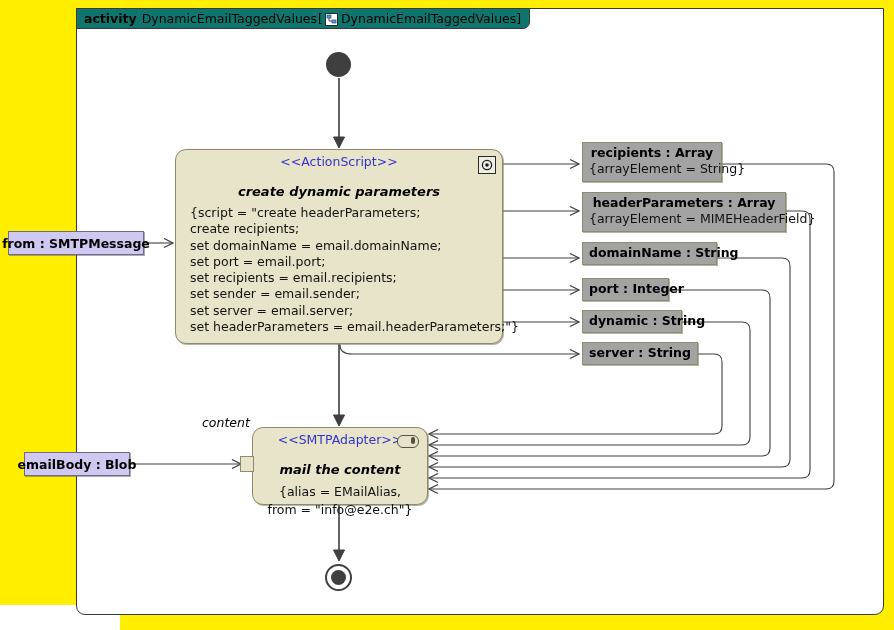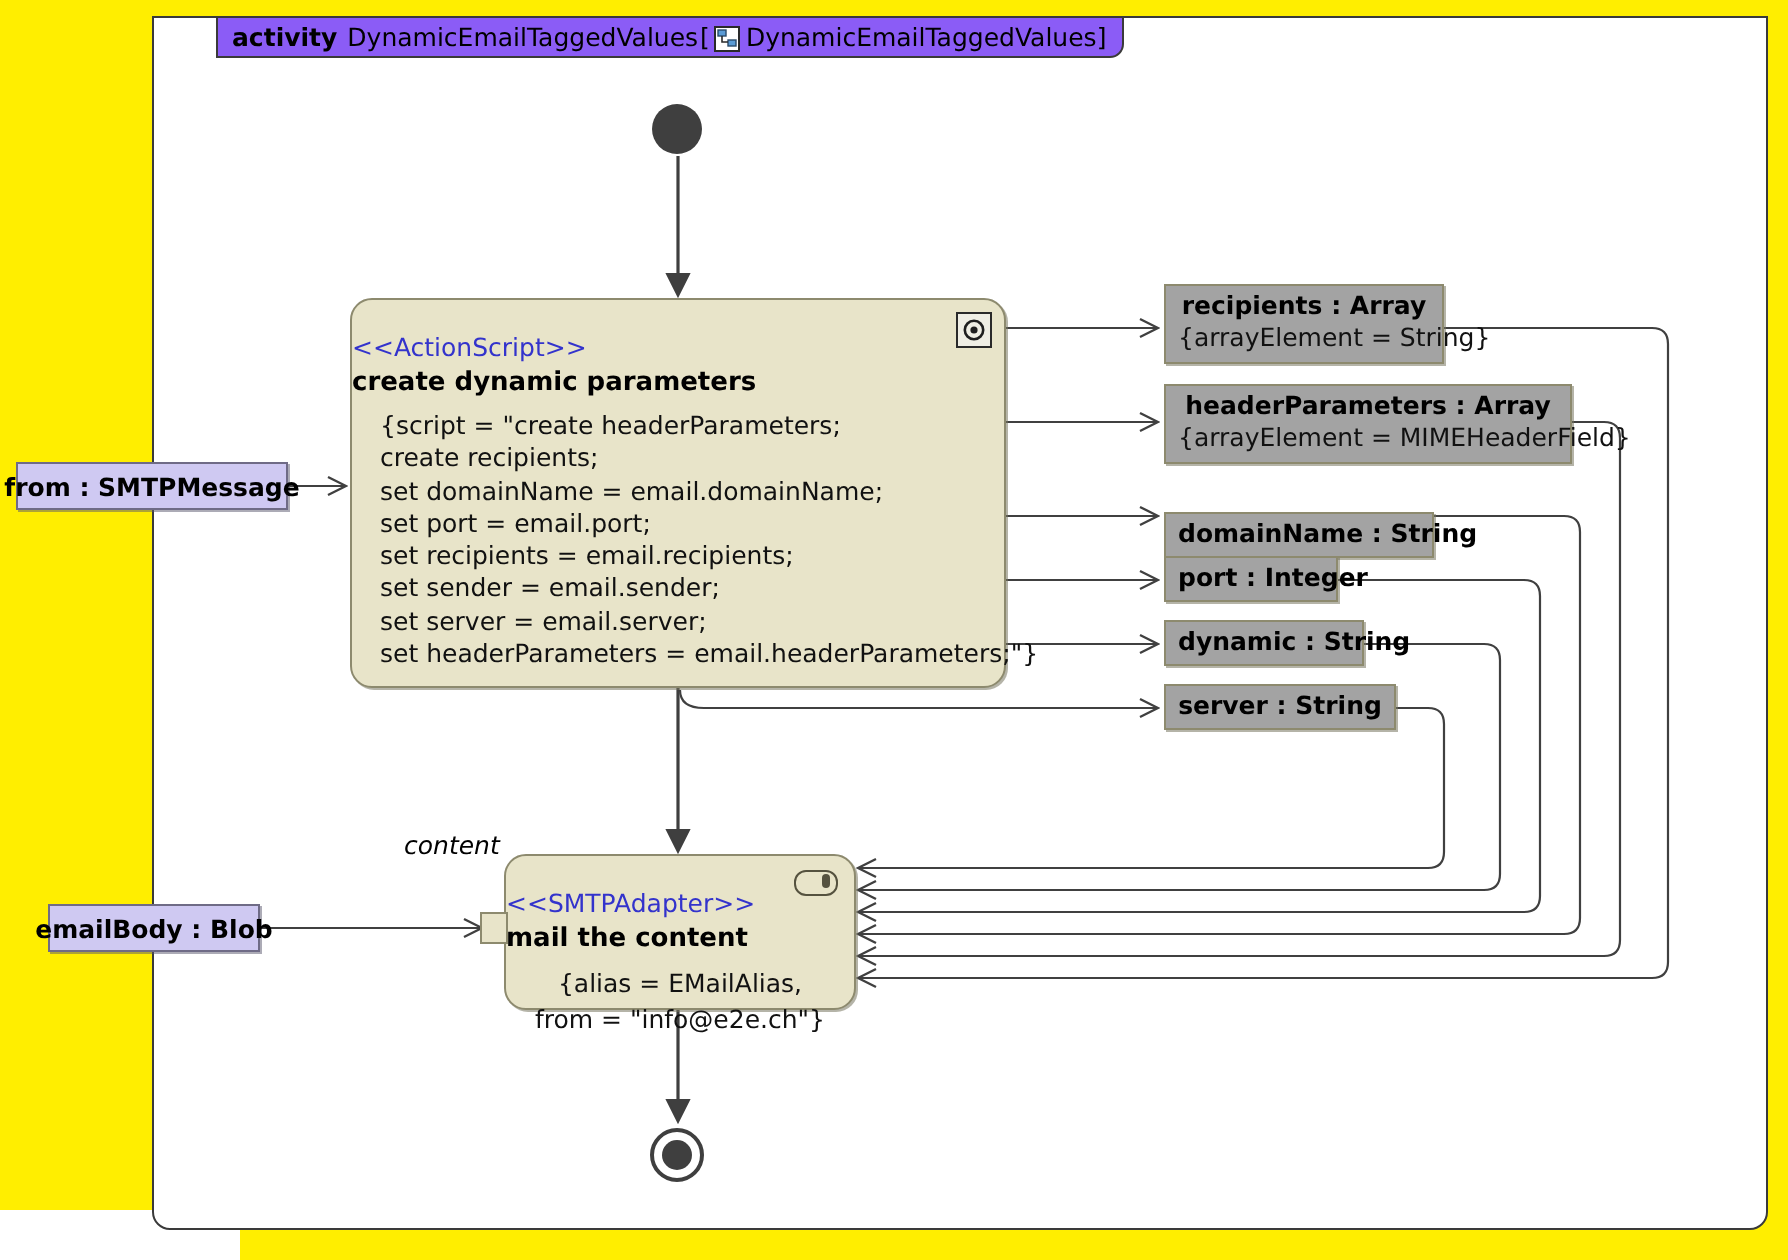--- a/index.html
+++ b/index.html
@@ -17,49 +17,48 @@
   .yellow-b{position:absolute;left:120px;top:605px;width:774px;height:25px;background:#ffee00;}
 
   
   .frame{
     position:absolute;left:76px;top:8px;width:808px;height:607px;
     background:#ffffff;border:1px solid #3a3a3a;border-radius:0 0 9px 9px;
     box-sizing:border-box;
   }
   .frame-tab{
     position:absolute;left:76px;top:8px;height:21px;
-    background:#8b5cf6;border:1px solid #3a3a3a;border-bottom:1px solid #3a3a3a;
+    background:#0f766e;border:1px solid #3a3a3a;border-bottom:1px solid #3a3a3a;
     box-sizing:border-box;
     padding:0 8px 0 7px;
     display:flex;align-items:center;gap:0px;
     font-size:12.5px;color:#000;white-space:nowrap;
     border-radius:0 0 7px 0;
-    margin-left:32px;
   }
   .frame-tab .kw{font-weight:bold;margin-right:5px;}
   .frame-tab .nm{margin-right:1px;}
   .tab-icon{
     display:inline-block;width:13px;height:13px;margin:0 3px 0 2px;
     vertical-align:middle;position:relative;top:1px;
   }
 
   
   #wires{position:absolute;left:0;top:0;width:894px;height:630px;pointer-events:none;}
 
   
   .act{
     position:absolute;box-sizing:border-box;
     background:#e8e4c9;border:1px solid #8d8a6e;border-radius:11px;
     box-shadow:1px 1px 0 rgba(120,118,96,.55);
   }
   .act .stereo{
-    color:#3333cc;font-size:12.5px;margin-top:16px;line-height:15px;
+    color:#3333cc;font-size:12.5px;text-align:center;margin-top:4px;line-height:15px;
   }
   .act .nm{
-    color:#000;font-size:13px;font-weight:bold;margin-top:3px;line-height:16px;
+    color:#000;font-size:13px;font-weight:bold;text-align:center;margin-top:15px;line-height:16px;font-style:italic;
   }
   .act .body{
     color:#111;font-size:12.5px;line-height:16.3px;margin:5px 0 0 14px;white-space:pre;
   }
   .act.centerbody .body{margin:5px 0 0 0;text-align:center;white-space:pre;line-height:18px;}
 
   .node-icon{
     position:absolute;width:16px;height:16px;
     border:1px solid #2a2a2a;background:#efeee4;
     display:flex;align-items:center;justify-content:center;
@@ -221,21 +220,21 @@
   <div class="pbox" style="left:582px;top:142px;width:140px;height:40px;">
     <div class="t1">recipients : Array</div>
     <div class="t2">{arrayElement = String}</div>
   </div>
 
   <div class="pbox" style="left:582px;top:192px;width:204px;height:40px;">
     <div class="t1">headerParameters : Array</div>
     <div class="t2">{arrayElement = MIMEHeaderField}</div>
   </div>
 
-  <div class="pbox" style="left:582px;top:256px;width:135px;height:23px;">
+  <div class="pbox" style="left:582px;top:242px;width:135px;height:23px;">
     <div class="t1">domainName : String</div>
   </div>
 
   <div class="pbox" style="left:582px;top:278px;width:87px;height:23px;">
     <div class="t1">port : Integer</div>
   </div>
 
   <div class="pbox" style="left:582px;top:310px;width:100px;height:23px;">
     <div class="t1">dynamic : String</div>
   </div>

